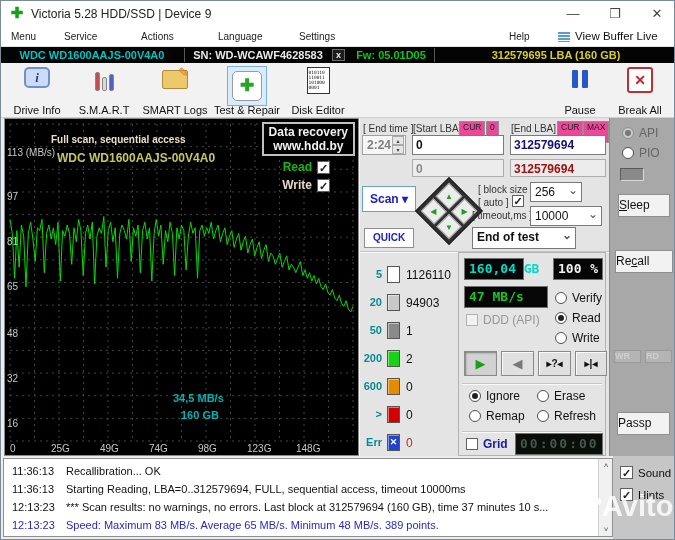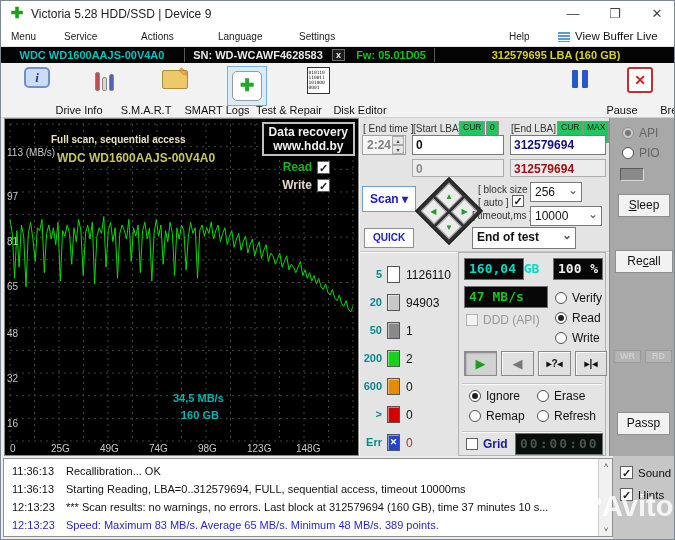--- a/index.html
+++ b/index.html
@@ -33,21 +33,21 @@
   .dev-x { position:absolute; left:331px; top:2px; width:13px; height:12px; background:#1c1c1c;
            border:1px solid #6a6a6a; color:#eee; font-size:9px; line-height:10px; text-align:center; font-weight:bold; }
   .dev-fw    { left:348px; width:84px; color:#08c818; }
   .dev-lba   { left:436px; width:238px; color:#d8d020; }
   .devdiv { position:absolute; top:1px; width:1px; height:14px; background:#585858; }
 
   
   .toolbar { position:absolute; left:0; top:62px; width:675px; height:55px; background:#f2f2f2;
              border-bottom:1px solid #cfcfcf; }
   .tbtn { position:absolute; top:3px; height:50px; text-align:center; }
-  .tbtn .tlabel { position:absolute; bottom:0; width:100%; font-size:11px; color:#111;margin-left:42px; }
+  .tbtn .tlabel { position:absolute; bottom:0; width:100%; font-size:11px; color:#111; }
   .ticon { position:relative; margin:1px auto 0; }
   .ico-info { width:26px; height:21px; background:#ccdcf4; border:2px solid #7090c8; border-radius:5px;
               color:#2040a0; font:italic bold 13px "Liberation Serif", serif; line-height:17px; }
   .ico-smart { width:26px; height:24px; display:flex; align-items:flex-end; justify-content:center; gap:2px; }
   .ico-smart i { display:block; width:5px; border-radius:2px; border:1px solid #888; }
   .ico-folder { width:26px; height:19px; background:#ecca6a; border:1px solid #ad8b3a; border-radius:2px; margin-top:4px; }
   .ico-folder .pencil { position:absolute; right:-2px; top:-6px; color:#e07818; font-size:13px; }
   .sel-box { width:40px; height:40px; margin:0 auto; background:#d9ecfb; border:1px solid #7ab0dd; padding-top:4px; }
   .ico-repair { width:30px; height:30px; margin:0 auto; background:#fdfdfd; border:1px solid #9a9a9a;
                 border-radius:5px; color:#28a428; font-size:17px; line-height:28px; font-weight:bold; }
@@ -69,21 +69,21 @@
   .g-wm { position:absolute; right:3px; top:3px; background:#000; border:2px solid #c0c0c0;
           padding:1px 5px; text-align:center; color:#f2f2f2; font-weight:bold; font-size:12px; line-height:14px; }
   .rw-row { position:absolute; right:28px; display:flex; align-items:center; gap:5px; font-weight:bold; font-size:12px; }
   .read-row { top:41px; color:#12b812; } .write-row { top:59px; color:#e8d8c8; }
   .g-note { position:absolute; color:#00b4b4; font-weight:bold; font-size:11px; }
 
   
   .panel { position:absolute; left:358px; top:117px; width:250px; height:338px; background:#e4e4e4;
            border-left:1px solid #f8f8f8; }
   .plabel { position:absolute; font-size:10px; color:#333; white-space:nowrap; }
-  .minibtn { position:absolute; height:22px; background:#22c55e; border:1px solid #909090;
+  .minibtn { position:absolute; height:22px; background:#ec4899; border:1px solid #909090;
              font-size:8.5px; line-height:11px; padding:0 3px; color:#222; }
   .field { position:absolute; background:#fff; border:1px solid #7a7a7a; font-weight:bold;
            font-size:12px; padding:2px 3px; }
   .field.gray { background:#ececec; border-color:#adadad; color:#8a8a8a; }
   .spinbox { position:absolute; left:2px; top:17px; width:44px; height:20px; background:#f6f6f6;
              border:1px solid #a0a0a0; }
   .spinbox .val { position:absolute; left:4px; top:2px; color:#808080; font-weight:bold; font-size:12px; }
   .spin { position:absolute; right:1px; width:12px; height:9px; font-size:6px; line-height:8px;
           text-align:center; background:#e6e6e6; border:1px solid #aaa; color:#444; }
   .btn { background:#fdfdfd; border:1px solid #8f8f8f; text-align:center; color:#111; }
@@ -133,21 +133,21 @@
   .grid-label { font-weight:bold; color:#1818a0; font-size:12px; }
   .timer { color:#46564c; letter-spacing:2px; background:#0a0e0a; }
 
   
   .side { position:absolute; left:608px; top:117px; width:67px; height:338px; background:#a8a8a8;
           border-left:1px solid #8a8a8a; }
   .side .ropt { color:#666; }
   .led { position:absolute; left:10px; top:50px; width:24px; height:13px; background:#8a8a8a;
          border-top:1px solid #5a5a5a; border-left:1px solid #5a5a5a;
          border-right:1px solid #d8d8d8; border-bottom:1px solid #d8d8d8; }
-  .sbtn { position:absolute; background:#f2f2f2; border:1px solid #8f8f8f; text-align:center;
+  .sbtn { position:absolute; background:#f2f2f2; border:1px solid #8f8f8f; 
           font-size:12px; color:#111; }
   .sbtn.dis { background:#b4b4b4; color:#cfcfcf; border-color:#9a9a9a; font-size:9px; font-weight:bold; }
 
   
   .log { position:absolute; left:2px; top:457px; width:610px; height:79px; background:#fff;
          border:1px solid #8f8f8f; overflow:hidden; }
   .log-row { position:absolute; left:0; width:590px; height:18px; line-height:18px;
              white-space:nowrap; overflow:hidden; font-size:11px; }
   .log-time { position:absolute; left:8px; }
   .log-text { position:absolute; left:62px; }

